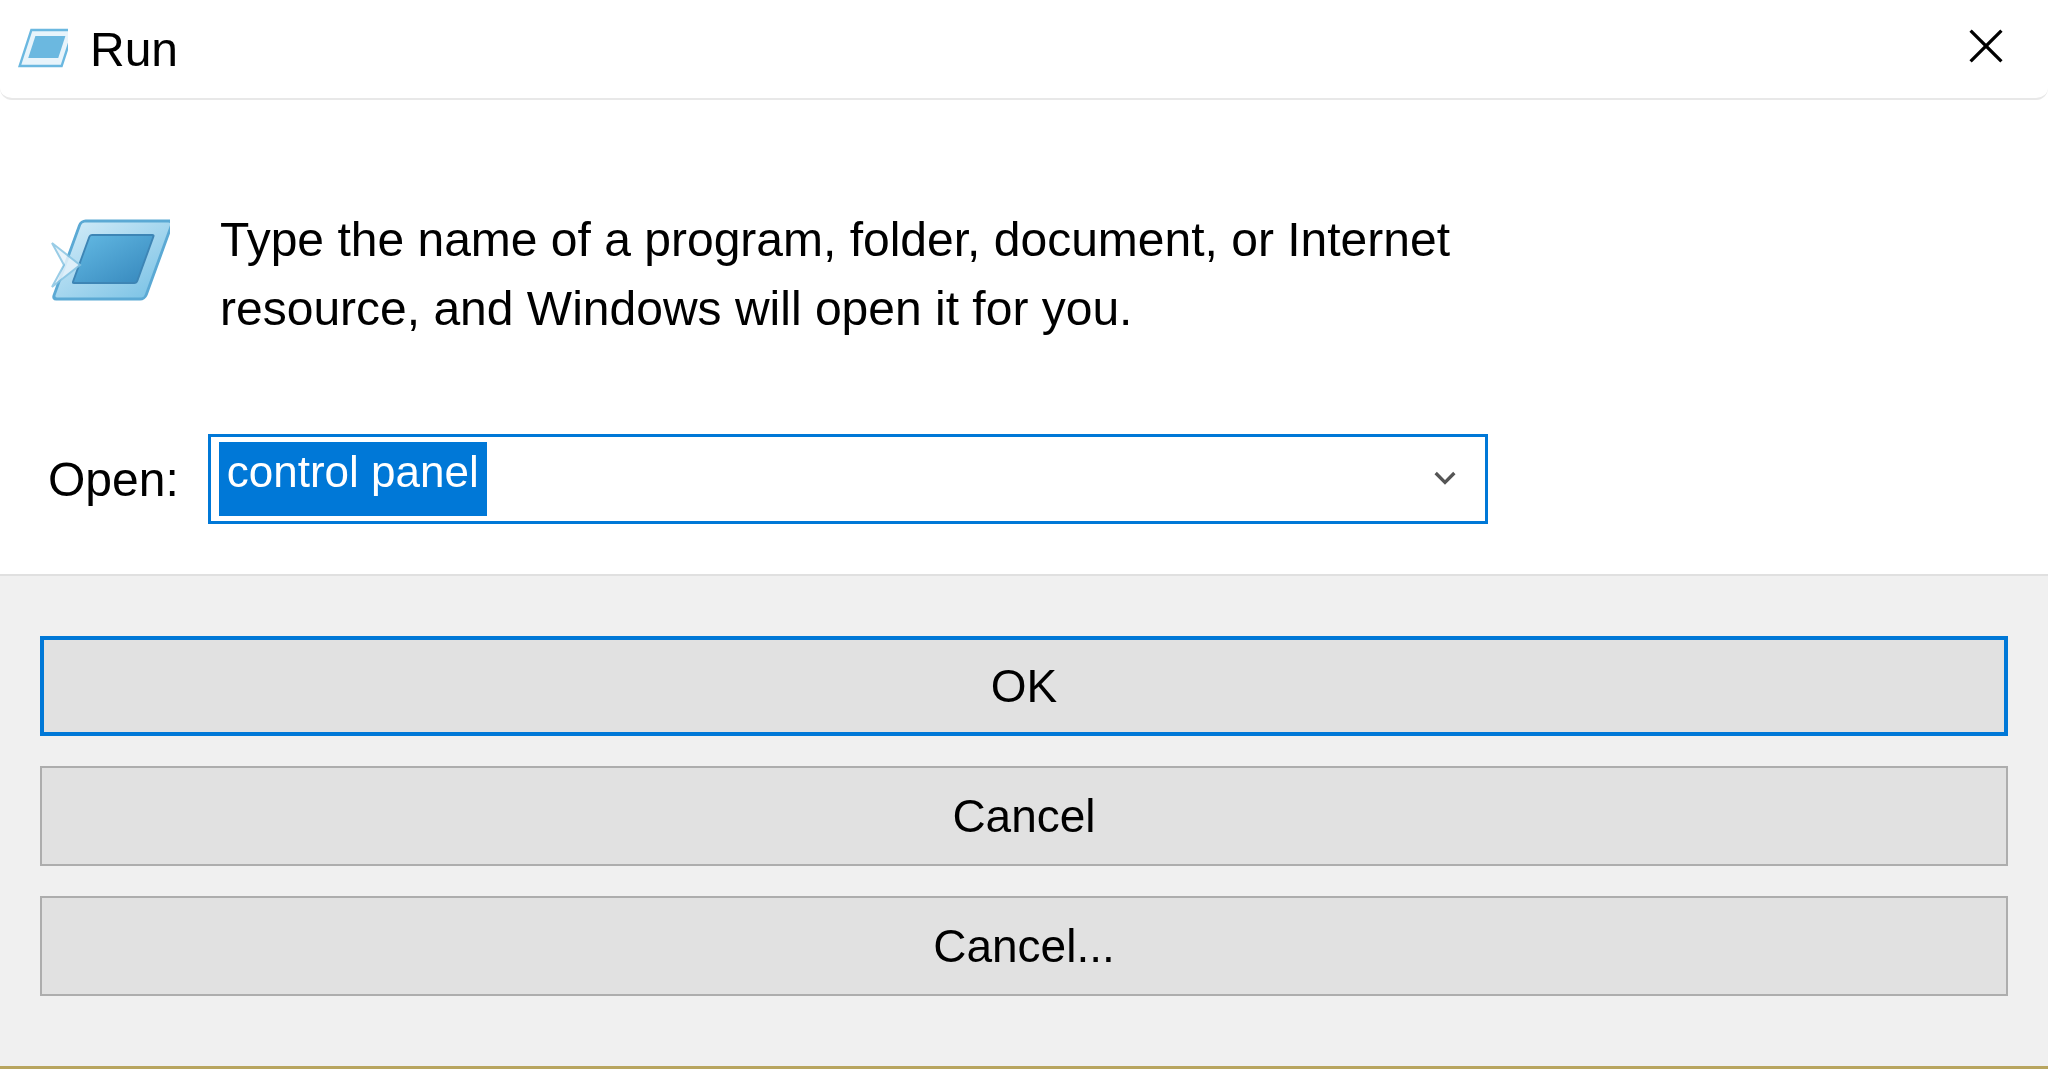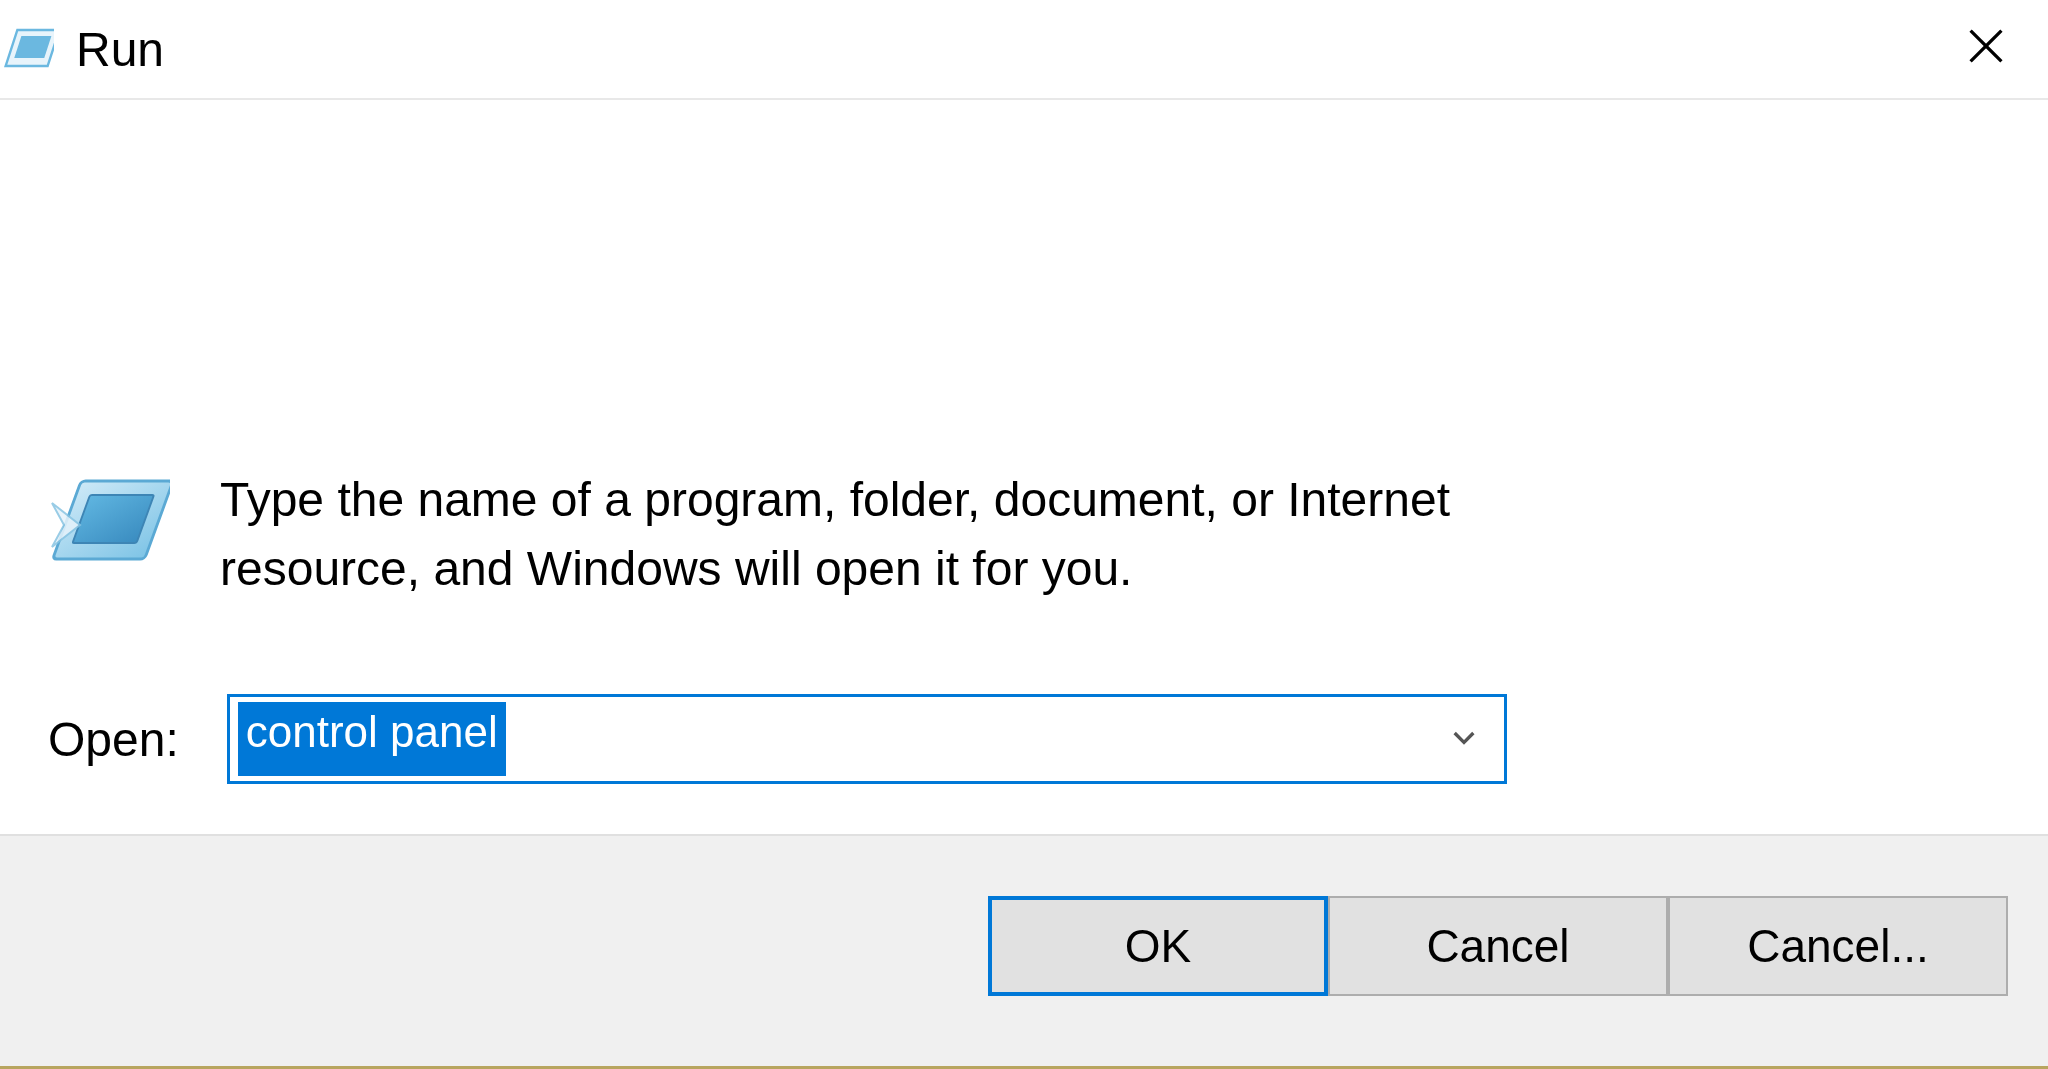--- a/index.html
+++ b/index.html
@@ -21,23 +21,24 @@
       height: 100%;
       display: flex;
       flex-direction: column;
       border-bottom: 3px solid #b8a55f;
     }
     
     .titlebar {
       display: flex;
       align-items: center;
       justify-content: space-between;
-      padding: 12px 30px 12px 4px;
+      padding: 12px 30px 12px 18px;
       border-bottom: 2px solid #e8e8e8;
       height: 100px;
+      border-radius: 12px;
     }
     
     .titlebar-left {
       display: flex;
       align-items: center;
       gap: 22px;
     }
     
     .titlebar-icon {
       width: 50px;
@@ -84,21 +85,21 @@
     .description-text {
       font-size: 48px;
       line-height: 1.45;
       color: #000;
       max-width: 1280px;
     }
     
     .input-row {
       display: flex;
       align-items: center;
-      gap: 48px;
+      gap: 29px;
       margin-top: 90px;
       padding-left: 8px;
     }
     
     .open-label {
       font-size: 48px;
       color: #000;
     }
     
     .combobox {
@@ -126,20 +127,22 @@
       padding: 0 24px;
       cursor: pointer;
     }
     
     .button-bar {
       background: #f0f0f0;
       border-top: 2px solid #e0e0e0;
       padding: 60px 40px 70px 40px;
       display: flex;
       justify-content: flex-end;
+      gap: 30px;
+      flex-direction: column;
     }
     
     .btn {
       min-width: 340px;
       height: 100px;
       font-size: 46px;
       font-family: inherit;
       background: #e1e1e1;
       border: 2px solid #adadad;
       cursor: pointer;

